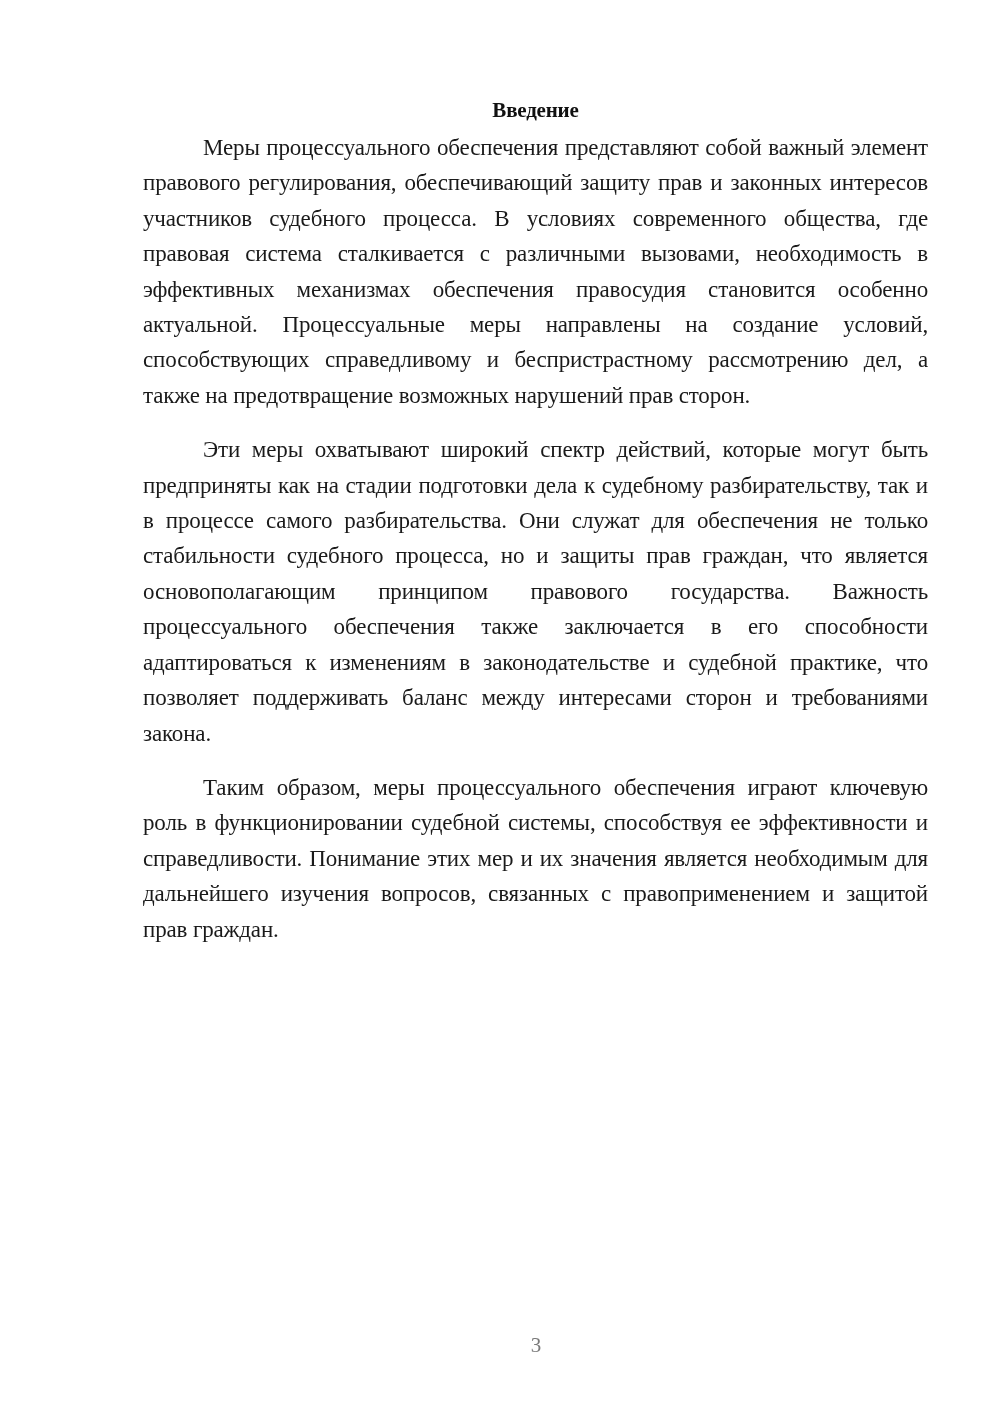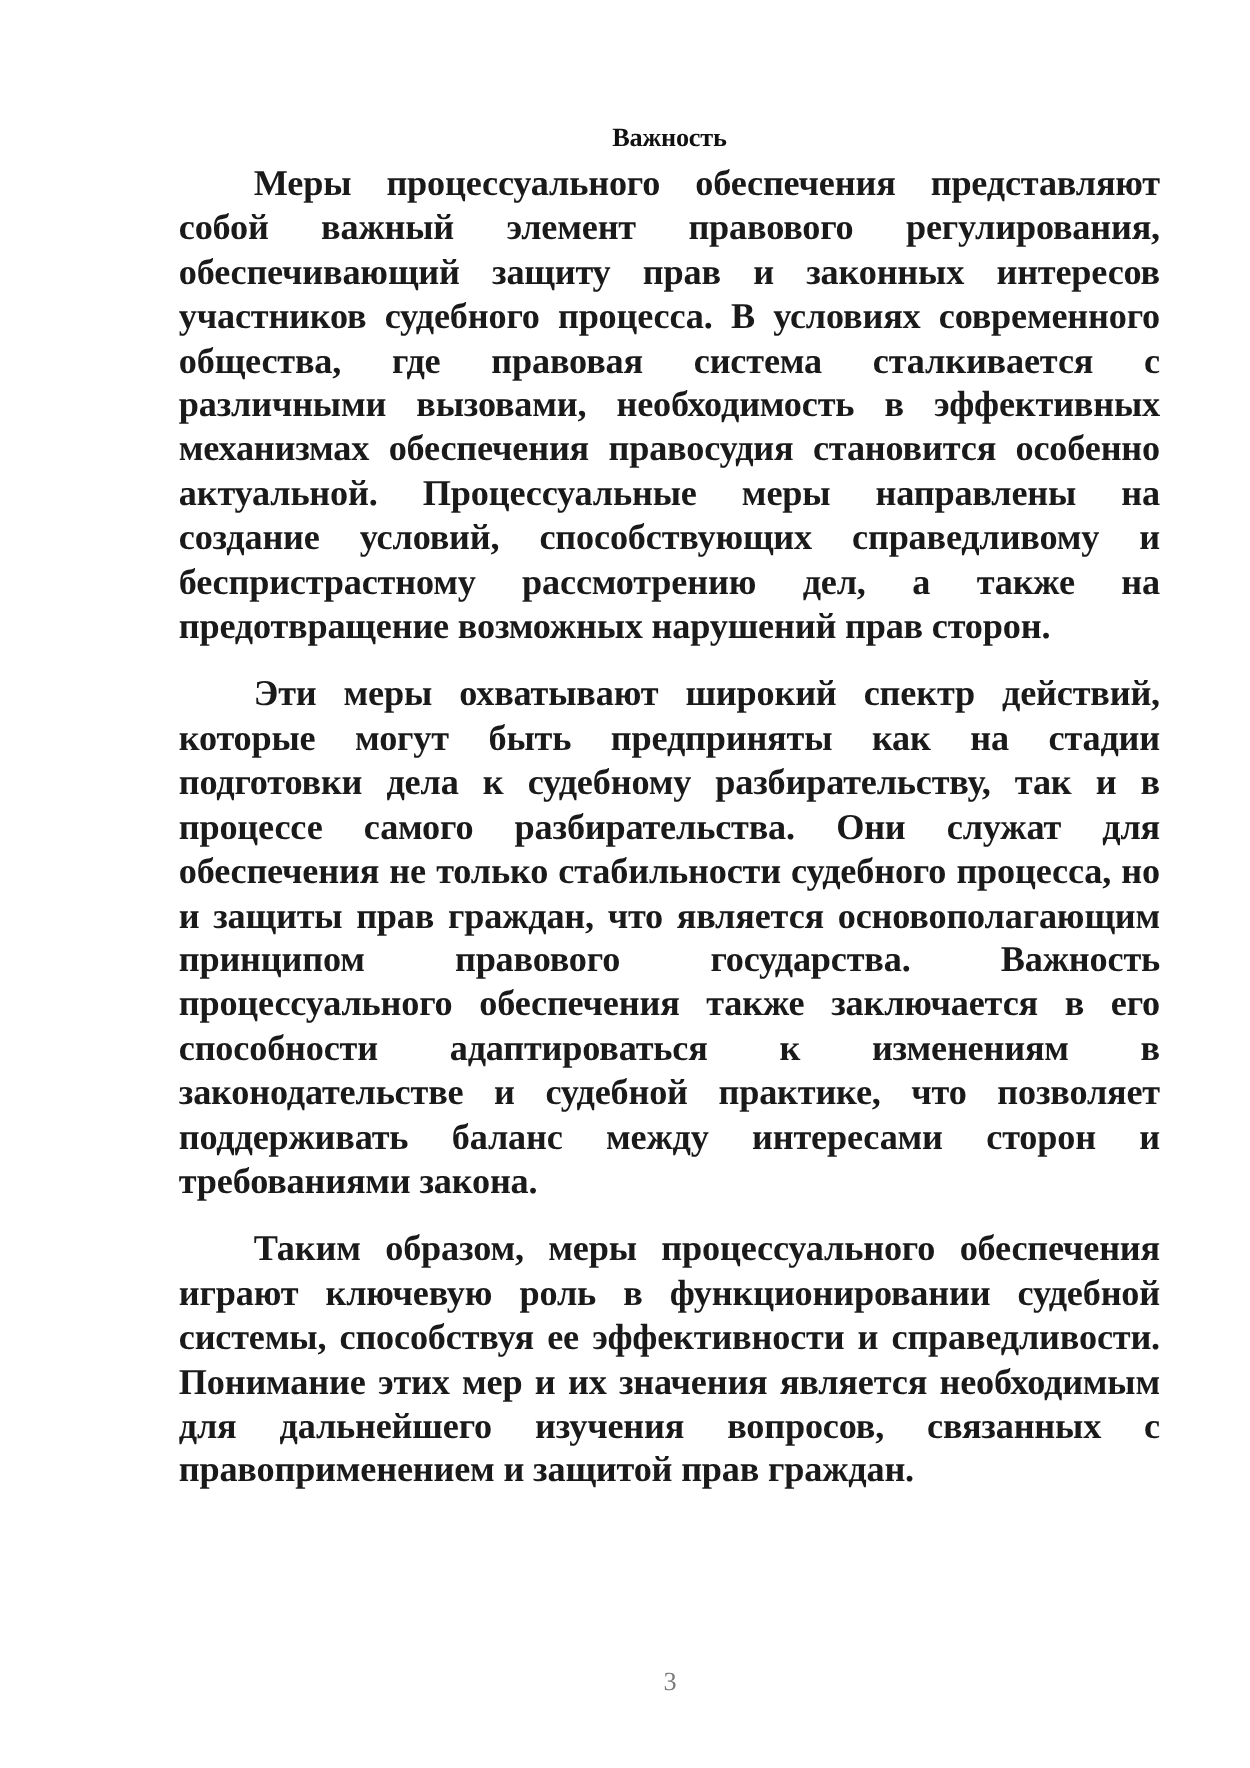--- a/index.html
+++ b/index.html
@@ -25,44 +25,43 @@
       text-align: center;
       font-weight: bold;
       font-size: 21px;
       line-height: 35px;
       margin: 0 0 2px 0;
       padding-left: 0;
       color: #111111;
       letter-spacing: -0.2px;
     }
     .para {
-      font-size: 29px;
+      font-size: 23px;
       line-height: 35.4px;
       text-align: justify;
       text-indent: 60px;
       margin: 0 0 19px 0;
       letter-spacing: -0.15px;
-      font-weight: bold;
     }
     .page-number {
       position: absolute;
       left: 0;
       width: 1000px;
       top: 1333px;
       text-align: center;
       font-size: 21px;
       color: #7a7a7a;
       font-family: "Liberation Serif", serif;
       padding-left: 72px;
       box-sizing: border-box;
     }
   </style>
 </head>
 <body>
 
 <div class="page">
-  <h1 class="title">Важность</h1>
+  <h1 class="title">Введение</h1>
   <p class="para">Меры процессуального обеспечения представляют собой важный элемент правового регулирования, обеспечивающий защиту прав и законных интересов участников судебного процесса. В условиях современного общества, где правовая система сталкивается с различными вызовами, необходимость в эффективных механизмах обеспечения правосудия становится особенно актуальной. Процессуальные меры направлены на создание условий, способствующих справедливому и беспристрастному рассмотрению дел, а также на предотвращение возможных нарушений прав сторон.</p>
   <p class="para">Эти меры охватывают широкий спектр действий, которые могут быть предприняты как на стадии подготовки дела к судебному разбирательству, так и в процессе самого разбирательства. Они служат для обеспечения не только стабильности судебного процесса, но и защиты прав граждан, что является основополагающим принципом правового государства. Важность процессуального обеспечения также заключается в его способности адаптироваться к изменениям в законодательстве и судебной практике, что позволяет поддерживать баланс между интересами сторон и требованиями закона.</p>
   <p class="para">Таким образом, меры процессуального обеспечения играют ключевую роль в функционировании судебной системы, способствуя ее эффективности и справедливости. Понимание этих мер и их значения является необходимым для дальнейшего изучения вопросов, связанных с правоприменением и защитой прав граждан.</p>
 </div>
 
 <div class="page-number">3</div>
 
 </body></html>

